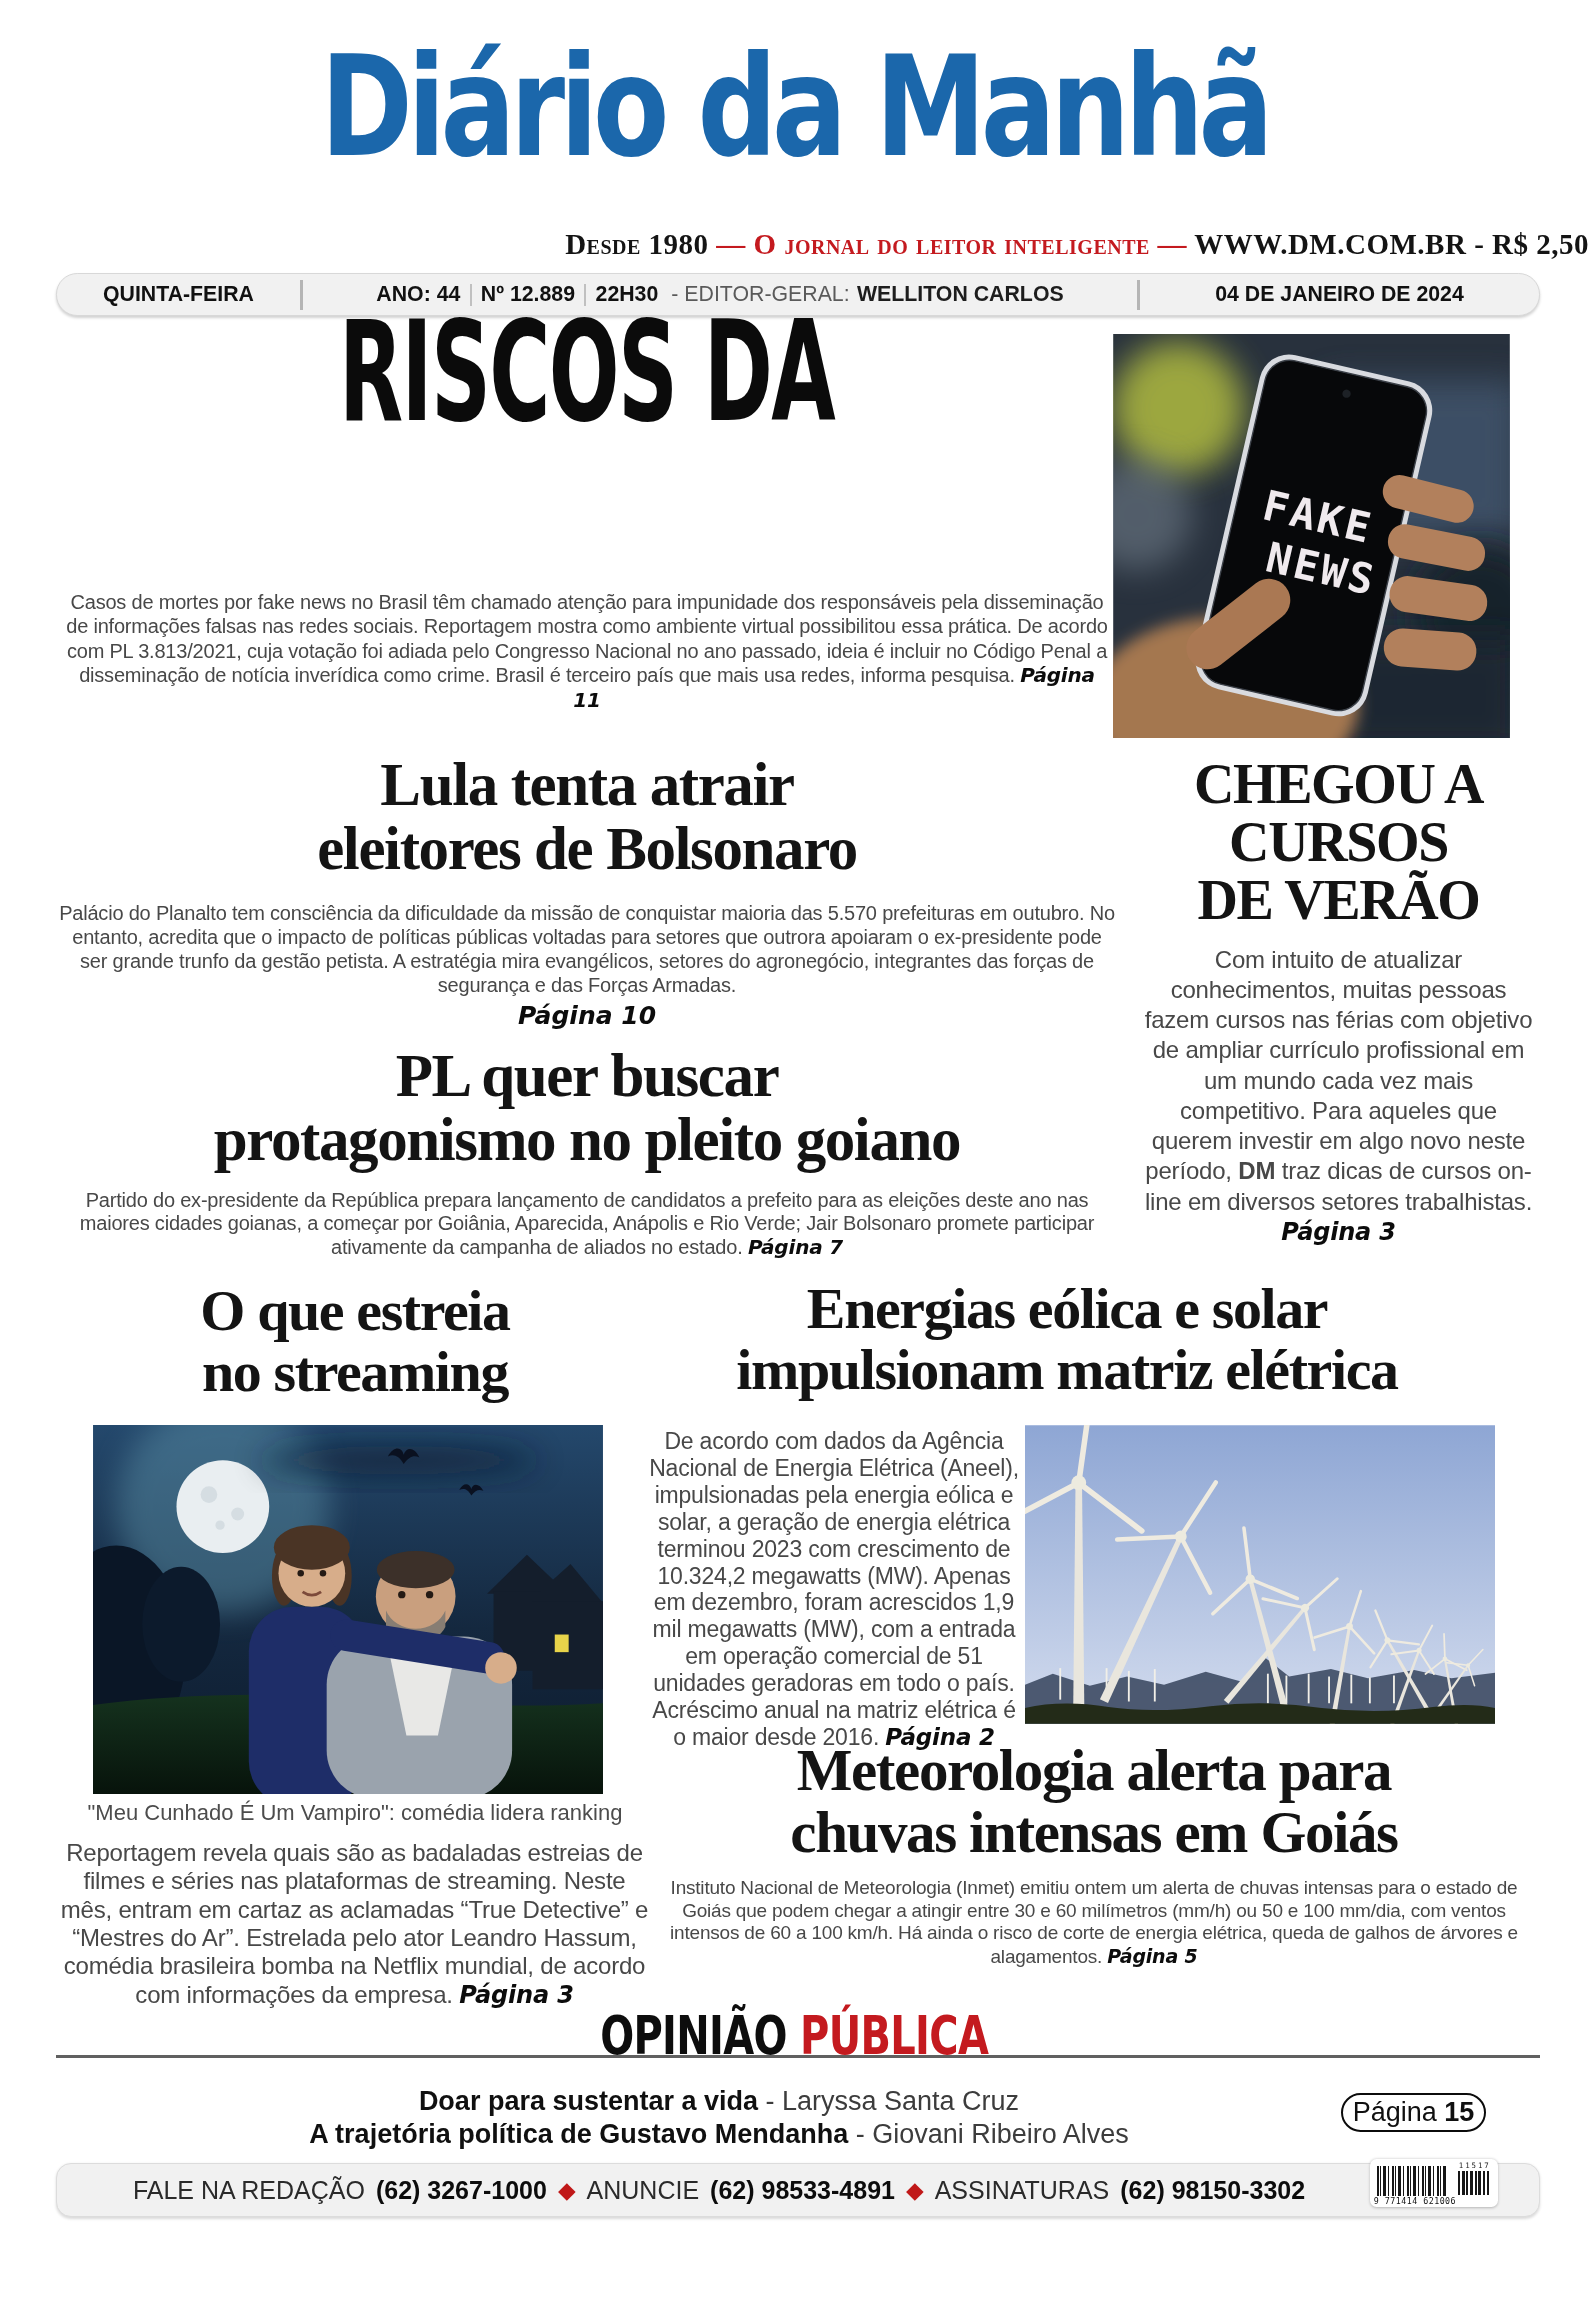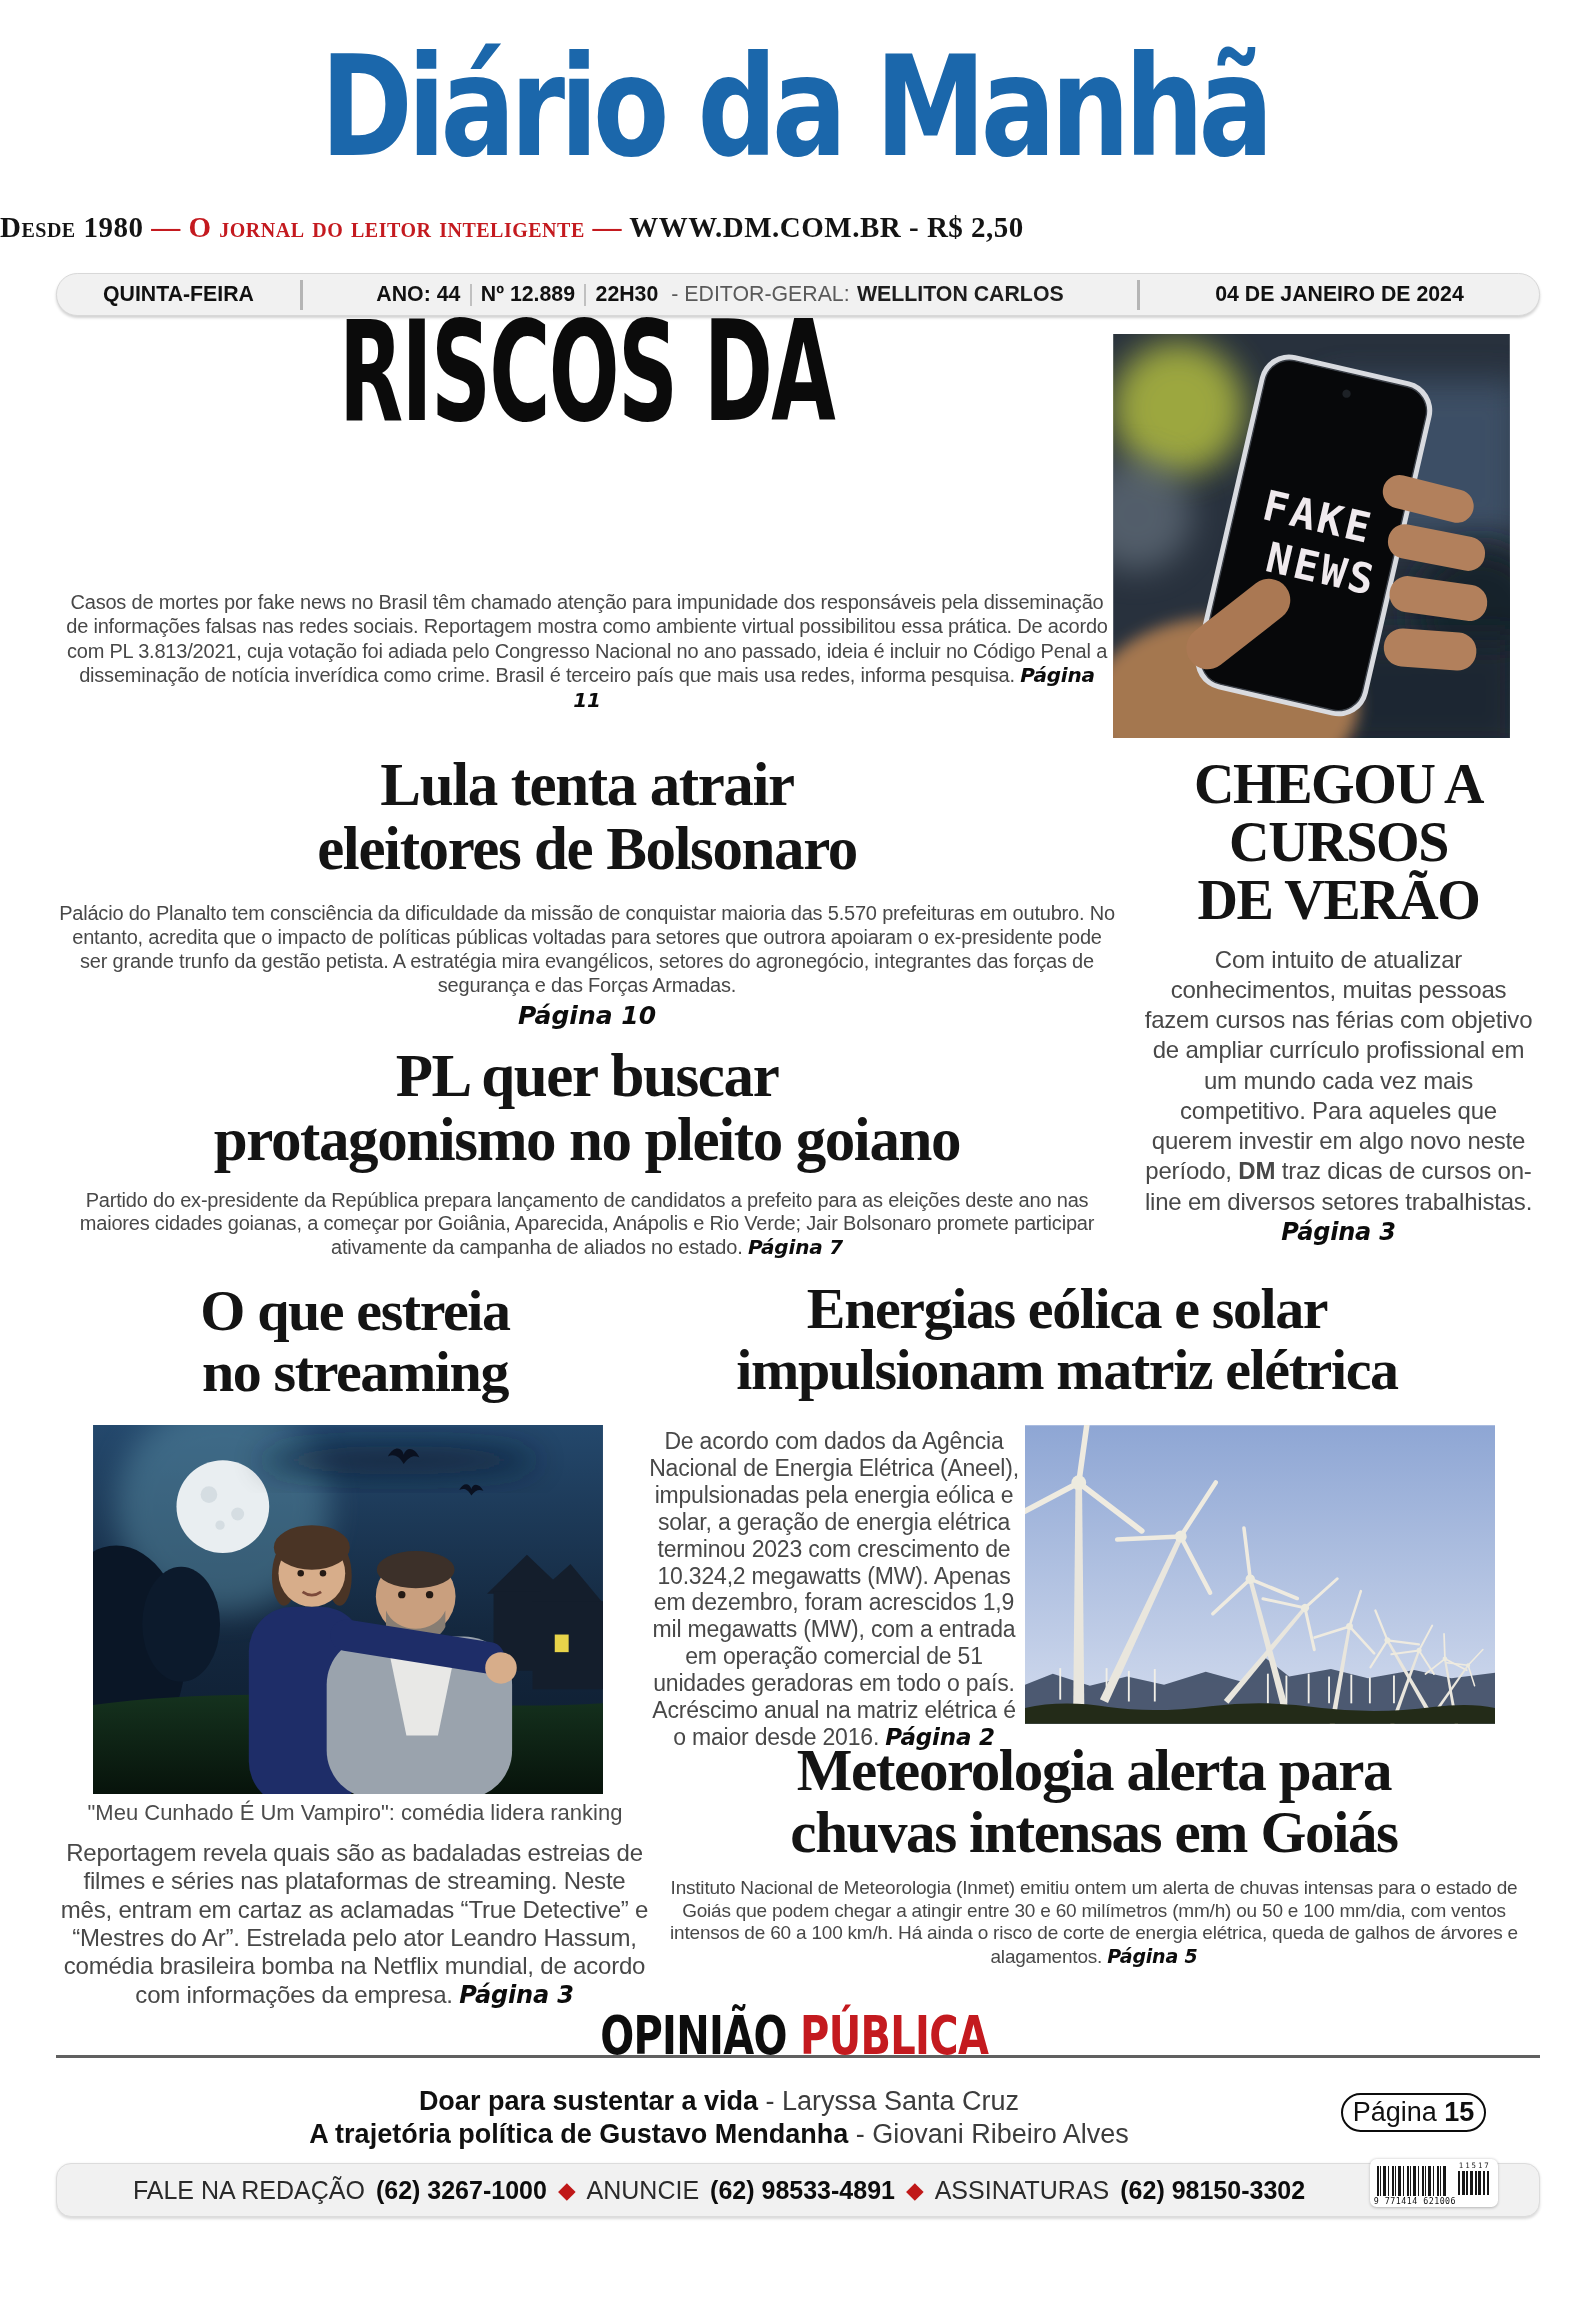--- a/index.html
+++ b/index.html
@@ -6,21 +6,21 @@
   .page{position:relative;width:1589px;height:2300px;margin:0 auto;background:#ffffff;
         overflow:hidden;font-family:"Liberation Sans",sans-serif;color:#111;}
   .abs{position:absolute;}
 
   
   .masthead{left:0;top:32px;width:1589px;text-align:center;}
   .masthead .t{display:inline-block;font-family:"DejaVu Sans",sans-serif;font-weight:bold;
        font-size:139px;line-height:1.08;color:#1b67ab;transform:scaleX(.80);
        transform-origin:center;letter-spacing:-6.5px;white-space:nowrap;}
 
-  .tagline{left:0;top:211px;width:1589px;text-align:left;font-family:"Liberation Serif",serif;
+  .tagline{left:0;top:228px;width:1589px;text-align:right;font-family:"Liberation Serif",serif;
        font-weight:bold;font-size:29px;font-variant:small-caps;color:#141414;letter-spacing:0.5px;}
   .tagline .red{color:#c41a1f;}
 
   
   .datebar{left:56px;top:273px;width:1484px;height:43px;background:#f1f1f1;border:0.9px solid #d8d8d8;
        border-radius:21.3px;box-shadow:0 1.9px 2.8px rgba(0,0,0,.18);display:flex;align-items:center;
        font-size:21.3px;box-sizing:border-box;}
   .db-cell{display:flex;align-items:center;justify-content:center;white-space:nowrap;}
   .db-left{width:243px;font-weight:bold;}
   .db-mid{flex:1;}

